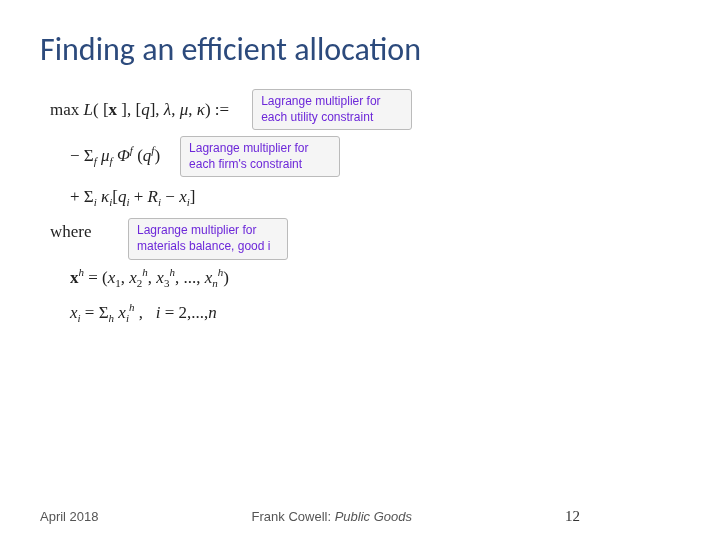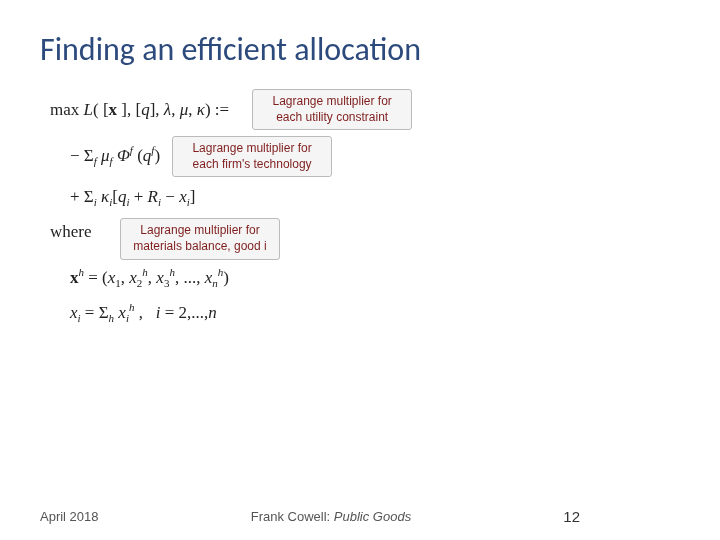--- a/index.html
+++ b/index.html
@@ -55,39 +55,39 @@
     }
 
     .tooltip-box {
       display: inline-block;
       background: #f5f5f5;
       border: 1px solid #bbb;
       border-radius: 3px;
       padding: 4px 8px;
       font-size: 12px;
       font-family: Arial, sans-serif;
-      color: #7f1d1d;
+      color: #6d28d9;
       line-height: 1.3;
       vertical-align: middle;
       max-width: 160px;
-      text-align: center;
+      text-align: left;
     }
 
     .max-line {
       display: flex;
       align-items: center;
       flex-wrap: wrap;
       gap: 23px;
       margin-bottom: 4px;
     }
 
     .where-line {
       display: flex;
       align-items: flex-start;
-      gap: 10px;
+      gap: 18px;
       margin: 4px 0;
     }
 
     .footer {
       position: absolute;
       bottom: 15px;
       left: 40px;
       right: 40px;
       display: flex;
       justify-content: space-between;
@@ -98,20 +98,21 @@
       text-align: right;
     }
 
     .footer-title {
       font-style: italic;
     }
 
     .footer-page {
       font-size: 15px;
       color: #333;
+      font-family: Liberation Serif, serif;
     }
 
     .indent {
       padding-left: 20px;
     }
   </style>
 </head>
 <body>
 
 <div class="slide">
@@ -119,25 +120,25 @@
   <h1 class="title">Finding an efficient allocation</h1>
 
   <div class="content math-block">
 
     <div class="max-line math-line">
       <span style="font-size:17px;">max&nbsp;<em>L</em>( [<strong>x</strong> ], [<em>q</em>], <em>λ</em>, <em>μ</em>, <em>κ</em>) :=</span>
       <div class="tooltip-box">Lagrange multiplier for each utility constraint</div>
     </div>
 
 
-    <div class="math-line indent" style="display:flex; align-items:center; gap:12px;">
+    <div class="math-line indent" style="display:flex; align-items:center; gap:20px;">
       <span>
         − Σ<sub><em>f</em></sub> <em>μ<sub>f</sub></em> <em>Φ<sup>f</sup></em> (<em>q<sup>f</sup></em>)
       </span>
-      <div class="tooltip-box">Lagrange multiplier for each firm's technology</div>
+      <div class="tooltip-box">Lagrange multiplier for each firm's constraint</div>
     </div>
 
     <div class="math-line indent">
       + Σ<sub><em>i</em></sub> <em>κ<sub>i</sub></em>[<em>q<sub>i</sub></em> + <em>R<sub>i</sub></em> − <em>x<sub>i</sub></em>]
     </div>
 
     <div class="where-line" style="margin-top:6px;">
       <span style="font-size:17px; min-width:60px;">where</span>
       <div class="tooltip-box">Lagrange multiplier for materials balance, good i</div>
     </div>

